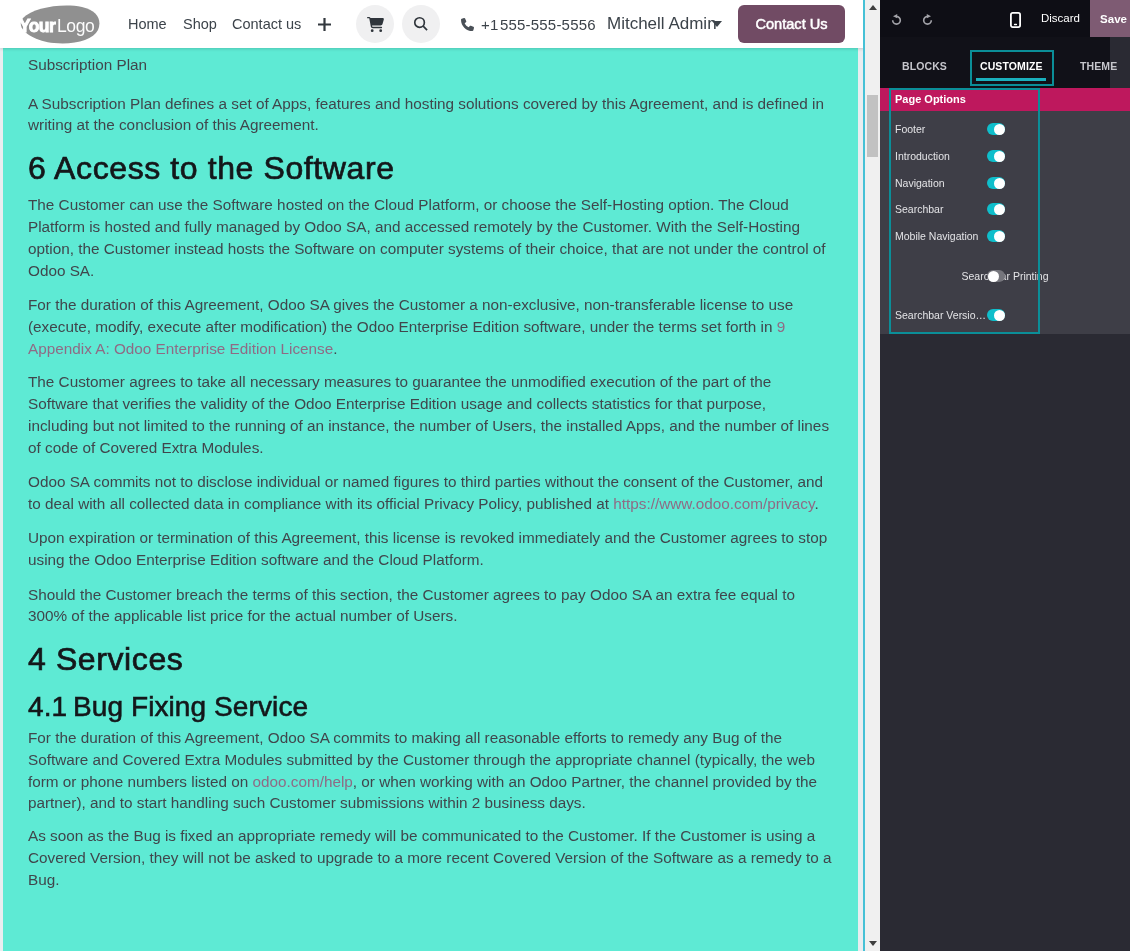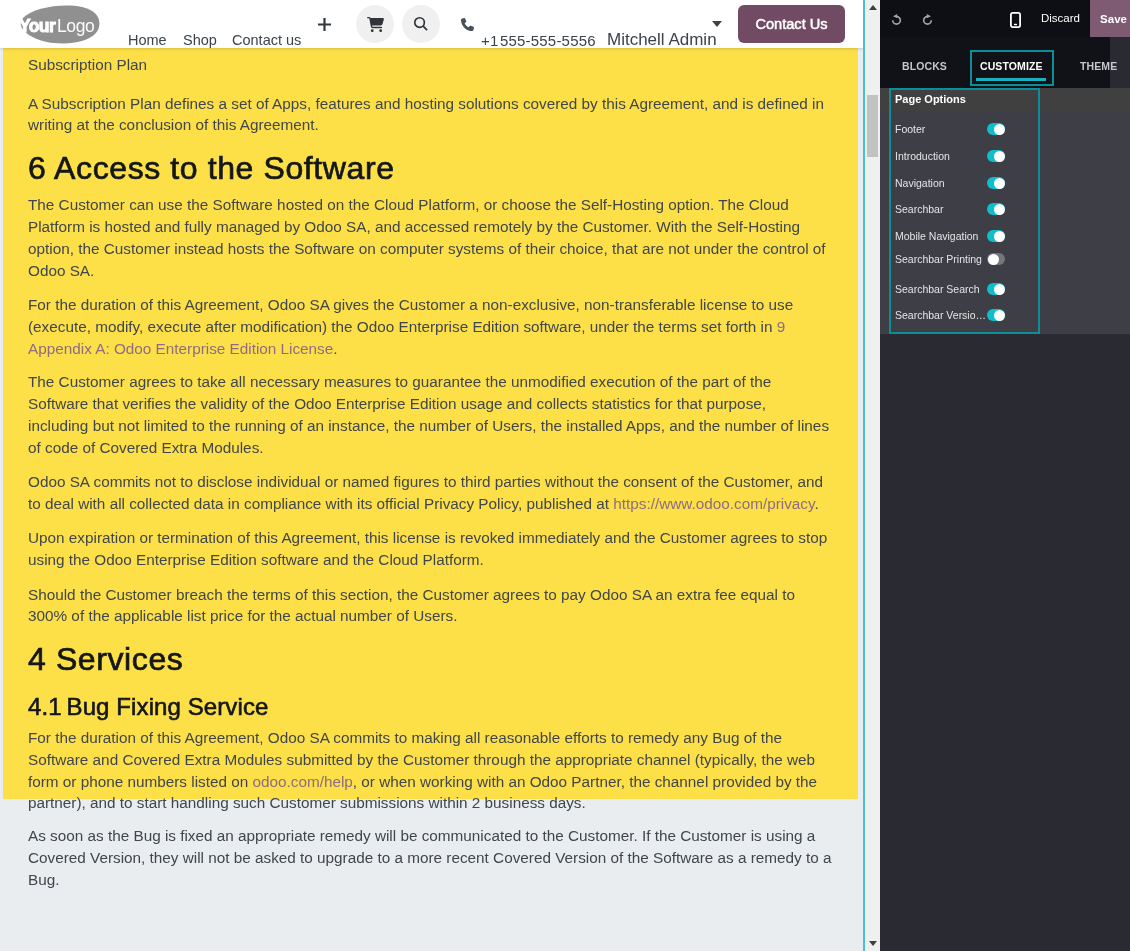--- a/index.html
+++ b/index.html
@@ -3,51 +3,51 @@
 <meta charset="utf-8">
 <style>
   * { margin:0; padding:0; box-sizing:border-box; }
   html,body { width:1130px; height:951px; overflow:hidden; font-family:"Liberation Sans",sans-serif; background:#fff; }
   #stage { position:relative; width:1130px; height:951px; overflow:hidden; }
 
   
   #site { position:absolute; left:0; top:0; width:865px; height:951px; background:#e9edf0; }
   #siteheader { position:absolute; left:0; top:0; width:865px; height:48px; background:#fff;
     box-shadow:0 1px 3px rgba(0,0,0,.16); display:flex; align-items:center; z-index:3; }
-  #content { position:absolute; left:3px; top:48px; width:855px; height:751px; background:#fde047;padding-left:40px; }
+  #content { position:absolute; left:3px; top:48px; width:855px; height:903px; background:#5eead4;padding-left:40px; }
   #doc { position:absolute; left:25px; top:6.3px; width:812px; color:#40464c; font-size:15.3px; line-height:21.84px; }
   #doc p { margin:0 0 12.6px 0; }
   #doc h2 { font-size:32px; line-height:38px; color:#14171a; font-weight:400; -webkit-text-stroke:0.7px #14171a; margin:11.5px 0 7.1px 0; letter-spacing:.6px; }
-  #doc h3 { font-size:24px; line-height:31px; color:#14171a; font-weight:400; -webkit-text-stroke:0.6px #14171a; margin:0 0 5px 0; letter-spacing:.1px; }
+  #doc h3 { font-size:28px; line-height:31px; color:#14171a; font-weight:400; -webkit-text-stroke:0.6px #14171a; margin:0 0 5px 0; letter-spacing:.1px; }
   #doc a { color:#8f6b85; text-decoration:none; }
 
   
   #siteheader > * { position:absolute; white-space:nowrap; }
-  .vmid { top:50%; transform:translateY(-50%);margin-top:16px; }
+  .vmid { top:50%; transform:translateY(-50%); }
   .navlink { color:#3c434a; font-size:14.5px; }
   .circbtn { width:38px; height:38px; border-radius:50%; background:#f0f0f1; display:flex; align-items:center; justify-content:center; top:5px; }
   #contactbtn { background:#714b64; color:#fff; font-size:14.6px; font-weight:400; -webkit-text-stroke:.5px #fff; border-radius:6px;
      left:738px; top:5px; width:107px; height:38px; display:flex; align-items:center; justify-content:center; }
 
   
   #cyanline { position:absolute; left:863px; top:0; width:2px; height:951px; background:#46c1d6; z-index:6; }
   #scrollbar { position:absolute; left:865px; top:0; width:15px; height:951px; background:#f0f0f0; z-index:6; }
   #sthumb { position:absolute; left:2px; top:95px; width:11px; height:62px; background:#c2c2c2; }
   .sarrow { position:absolute; left:0; width:15px; height:15px; display:flex; align-items:center; justify-content:center; }
   .tri-up { width:0; height:0; border-left:4.5px solid transparent; border-right:4.5px solid transparent; border-bottom:5px solid #3e3e3e; }
   .tri-dn { width:0; height:0; border-left:4.5px solid transparent; border-right:4.5px solid transparent; border-top:5px solid #3e3e3e; }
 
   
   #sidebar { position:absolute; left:880px; top:0; width:250px; height:951px; background:#2a2a33; }
   #topbar { position:absolute; left:0; top:0; width:250px; height:37px; background:#0e0e15; display:flex; align-items:center; }
   #savebtn { position:absolute; right:0; top:0; width:40px; height:37px; background:#7e5b73; color:#fff;
      font-size:11.5px; font-weight:700; display:flex; align-items:center; justify-content:center; padding-left:7px; }
   #tabbar { position:absolute; left:0; top:37px; width:230px; height:51px; background:#111118; }
   .tab { position:absolute; color:#c6c6cc; font-size:10.5px; font-weight:700; letter-spacing:.1px; top:23px; }
-  #titlestrip { position:absolute; left:0; top:88px; width:250px; height:23px; background:#404040; color:#fff;
+  #titlestrip { position:absolute; left:0; top:88px; width:250px; height:23px; background:#be185d; color:#fff;
      font-size:11px; font-weight:700; line-height:22px; padding-left:15px; }
   #rows { position:absolute; left:0; top:111px; width:250px; height:223px; background:#3e3e47; }
   .orow { position:absolute; left:15px; width:220px; height:20px; color:#e4e4e7; font-size:10.5px; line-height:20px; }
   .tgl { position:absolute; left:92px; top:4px; width:18px; height:12px; border-radius:6px; background:#0fbecb; }
   .tgl::after { content:""; position:absolute; top:.5px; right:.5px; width:11px; height:11px; border-radius:50%; background:#fff; }
   .tgl.off { background:#75757c; }
   .tgl.off::after { right:auto; left:.5px; }
   #tealbox { position:absolute; left:9px; top:88px; width:151px; height:246px; border:2px solid #0b8e98; z-index:5; }
   #custbox { position:absolute; left:90px; top:13px; width:84px; height:36px; border:2px solid #0b8e98; }
   #custline { position:absolute; left:96px; top:41px; width:70px; height:3px; background:#1ab0bd; }
@@ -145,20 +145,19 @@
       <div id="custbox"></div>
       <div id="custline"></div>
     </div>
     <div id="titlestrip">Page Options</div>
     <div id="rows">
       <div class="orow" style="top:8px;">Footer<span class="tgl"></span></div>
       <div class="orow" style="top:35px;">Introduction<span class="tgl"></span></div>
       <div class="orow" style="top:62px;">Navigation<span class="tgl"></span></div>
       <div class="orow" style="top:88px;">Searchbar<span class="tgl"></span></div>
       <div class="orow" style="top:115px;">Mobile Navigation<span class="tgl"></span></div>
-      <div class="orow" style="top:138px;">Searchbar Printing<span class="tgl off"></span></div>
-      <div class="orow" style="top:168px;">Searchbar Search<span class="tgl"></span></div>
+      <div class="orow" style="top:155px;text-align:center;">Searchbar Printing<span class="tgl off"></span></div>
       <div class="orow" style="top:194px;">Searchbar Versio…<span class="tgl"></span></div>
     </div>
     <div id="tealbox"></div>
   </div>
 
 </div>
 
 </body></html>

